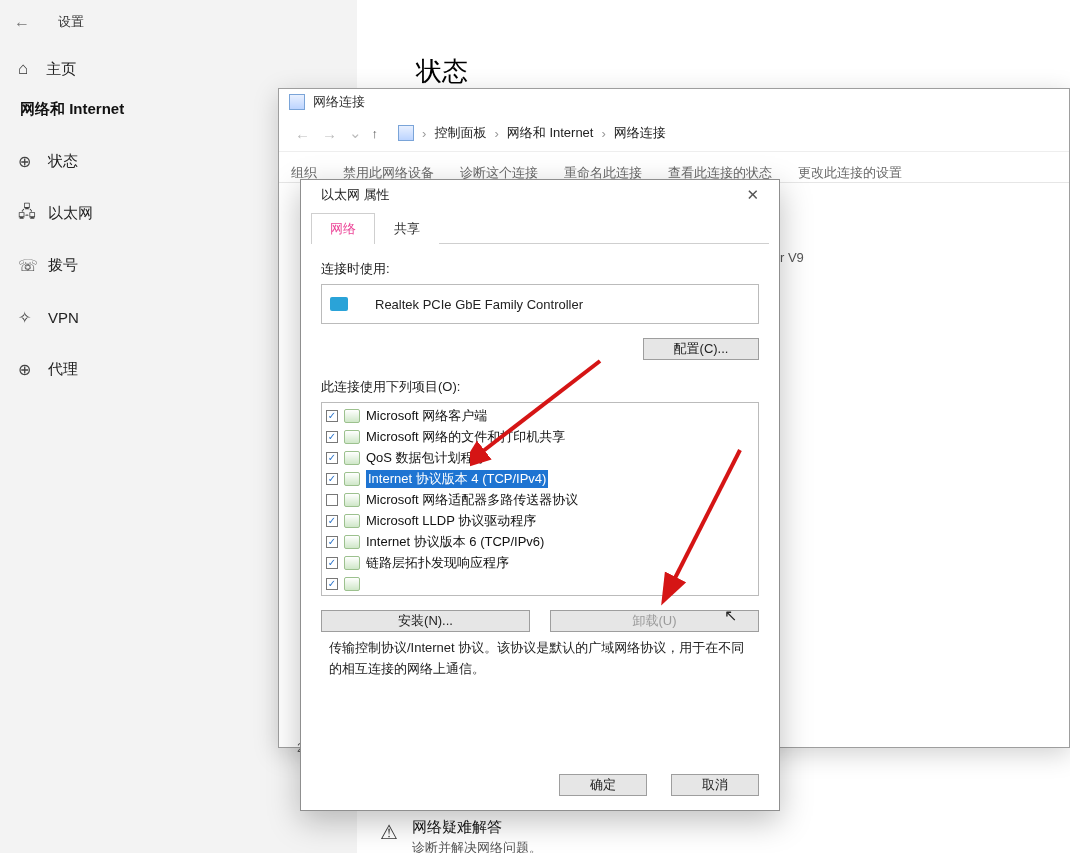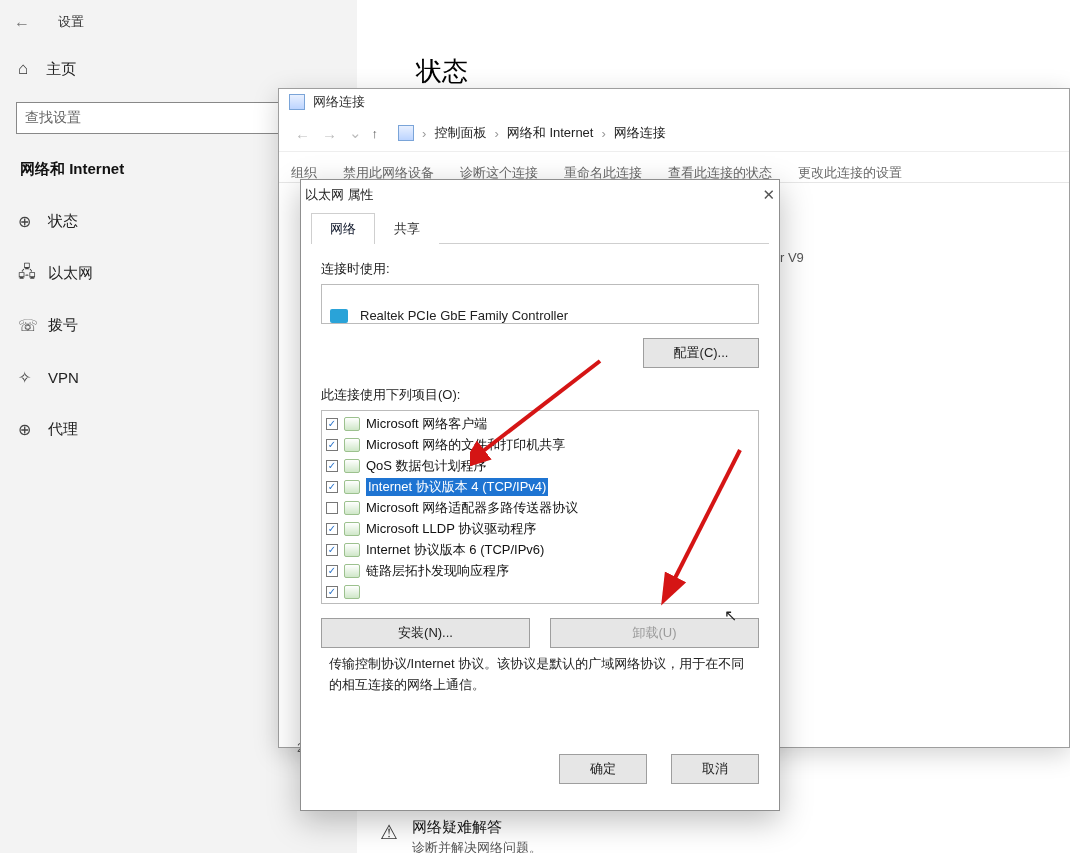--- a/index.html
+++ b/index.html
@@ -81,46 +81,46 @@
   .twoline { position:absolute; left:297px; top:740px; font-size:13px; color:#555; }
 
   
   .dialog {
     position:absolute; left:300px; top:179px; width:480px; height:632px;
     background:#fff; border:1px solid #8f8f8f;
     box-shadow:0 10px 30px rgba(0,0,0,.25);
   }
   .dialog-titlebar {
     height:30px; display:flex; align-items:center; justify-content:space-between;
-    padding:0 4px; font-size:13px; color:#222;
+    padding:0 20px; font-size:13px; color:#222;
   }
   .dialog-titlebar .close { font-size:15px; color:#555; }
   .dialog-tabs {
     margin:2px 10px 0 10px; border-bottom:1px solid #cfcfcf;
     display:flex; gap:0;
   }
   .dialog-tabs .tab {
-    padding:6px 18px; font-size:13px; color:#0f172a;
+    padding:6px 18px; font-size:13px; color:#ec4899;
     border:1px solid #cfcfcf; border-bottom:none;
     background:#fff; position:relative; top:1px;
   }
   .dialog-tabs .tab.inactive { border:1px solid transparent; border-bottom:none; color:#333; }
   .dialog-inner { padding:16px 20px 0 20px; }
   .dlg-label { font-size:13px; color:#222; margin-bottom:6px; }
   .adapter-box {
     width:100%; height:40px; border:1px solid #bbb; background:#fff;
-    display:flex; align-items:flex-end; padding:0 8px; gap:12px;
+    display:flex; align-items:center; padding:0 8px; gap:27px;
   }
   .adapter-box .aicon {
     width:18px; height:14px; background:#2aa3d8; border-radius:2px;
   }
   .adapter-name { font-size:13px; color:#222; }
   .cfg-row { display:flex; justify-content:flex-end; margin:14px 0 18px 0; }
   .btn {
-    height:30px; min-width:88px; padding:0 14px; border:1px solid #9e9e9e;
+    height:22px; min-width:88px; padding:0 14px; border:1px solid #9e9e9e;
     background:#e6e6e6; font-size:13px; color:#222;
     display:inline-flex; align-items:center; justify-content:center;
     cursor:pointer;
   }
   .btn.wide { min-width:116px; }
   .btn.disabled { color:#9a9a9a; background:#e6e6e6; }
   .btn.hover { background:#e7f3fb; border-color:#7fb8e0; }
   .items-box {
     width:100%; height:194px; border:1px solid #bbb; background:#fff;
     overflow:hidden; padding:2px 0;
@@ -145,21 +145,21 @@
   .btn-row3 {
     display:flex; gap:20px; margin-top:14px;
   }
   .btn-row3 .btn { flex:1; }
   .desc-label { margin-top:16px; font-size:13px; color:#222; }
   .desc-box {
     margin-top:2px; font-size:13px; color:#222; line-height:1.6;
     padding:4px 2px 0 8px; height:56px;
   }
   .dialog-footer {
-    position:absolute; bottom:26px; right:20px;
+    position:absolute; bottom:14px; right:20px;
     display:flex; gap:24px;
   }
 
   
   .arrow-svg { position:absolute; pointer-events:none; }
   .arrow1 { left:470px; top:355px; }
   .arrow2 { left:660px; top:444px; }
 
   
   .cursor {
@@ -171,23 +171,20 @@
 <body>
 
 <div class="settings-left">
   <div class="settings-header">
     <span class="back">←</span>
     <span>设置</span>
   </div>
   <div class="home-row">
     <span class="icon">⌂</span>
     <span>主页</span>
-  </div>
-  <div class="search-box">
-    <span>查找设置</span>
   </div>
   <div class="section-title">网络和 Internet</div>
 
   <div class="nav-item">
     <span class="icon">⊕</span>
     <span>状态</span>
   </div>
   <div class="nav-item">
     <span class="icon">🖧</span>
     <span>以太网</span>

